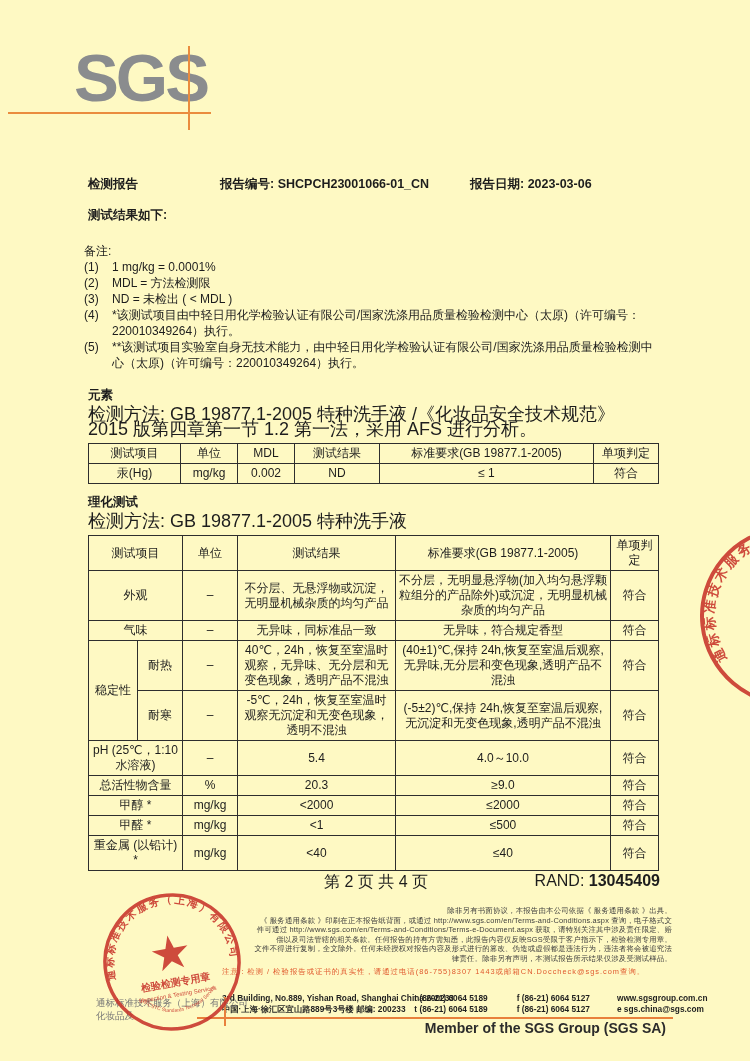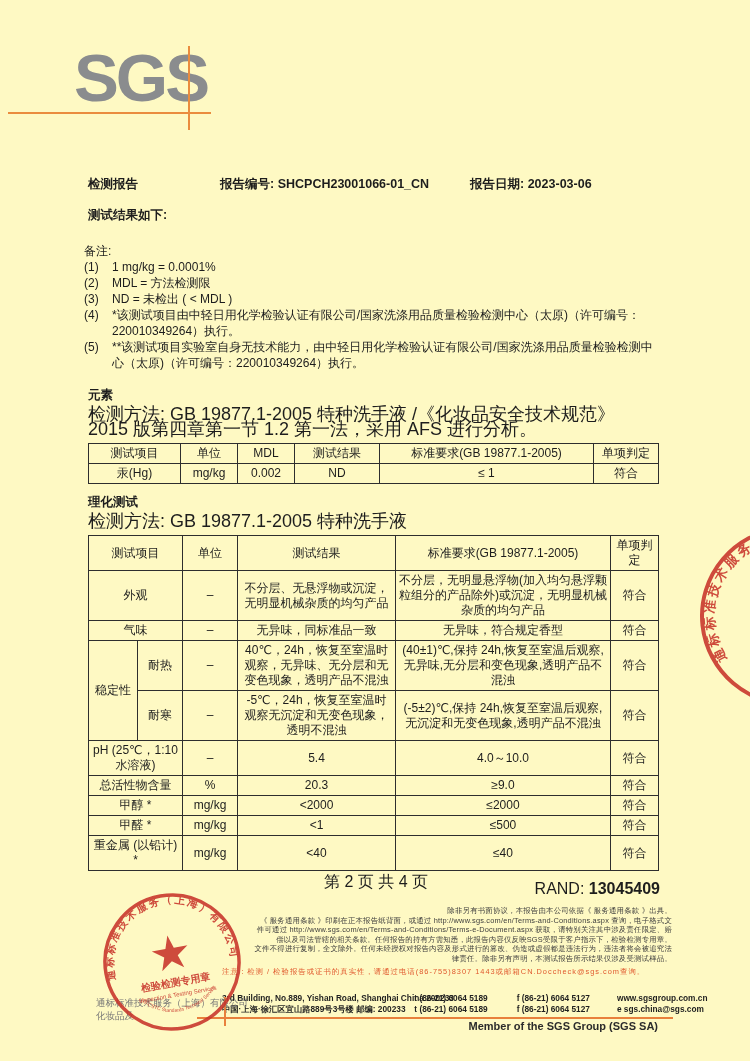--- a/index.html
+++ b/index.html
@@ -34,36 +34,36 @@
   .sec-title { font-size:12.5px; font-weight:bold; }
   .sec-method { font-size:18px; line-height:15px; margin-top:3px; max-width:548px; }
 
   table { border-collapse:collapse; table-layout:fixed; width:570px; margin-top:6px; }
   td { border:1px solid #2e2e2e; text-align:center; vertical-align:middle;
        font-size:12px; line-height:15px; padding:2px 3px; word-break:break-word; }
 
   
   .pagefoot { position:absolute; left:88px; top:872px; width:576px; height:16px; font-size:16px; }
   .pf-center { position:absolute; left:0; right:0; text-align:center; }
-  .pf-rand { position:absolute; right:4px; top:8px; }
+  .pf-rand { position:absolute; right:4px; top:0; }
   .pf-rand b { font-weight:bold; }
 
   
   .legal { position:absolute; left:222px; top:906px; width:450px; color:#3d3d3d;
            font-size:7.4px; line-height:9.6px; }
   .legal-line { white-space:nowrap; letter-spacing:.2px;text-align:right; }
   .legal-notice { margin-top:3px; color:#e0592e; letter-spacing:1px; white-space:nowrap;
                   font-size:7.4px; }
   .addr { position:absolute; left:222px; top:993px; width:450px; font-size:8.3px; line-height:11px;
           font-weight:600; color:#1f1f1f; }
   .addr-row { white-space:nowrap; }
   .addr-a { display:inline-block; width:190px; }
   .addr-t { display:inline-block; width:100px; }
   .addr-f { display:inline-block; width:98px; }
-  .member { position:absolute; right:92px; top:1020px; font-size:11px; font-weight:700; color:#2b2b2b;padding-left:8px; }
+  .member { position:absolute; right:84px; top:1020px; font-size:14px; font-weight:700; color:#2b2b2b;padding-left:8px; }
 
   .foot-hline { position:absolute; left:197px; top:1017px; width:476px; height:2px; background:#e8803c; }
   .foot-vline { position:absolute; left:224px; top:997px; width:2px; height:29px; background:#e8803c; }
 
   .company-foot { position:absolute; left:96px; top:997px; width:170px; z-index:1;
                   font-size:9.5px; line-height:12.5px; color:#767676; white-space:nowrap; }
 
   
   .stamp-left { position:absolute; left:94px; top:884px; width:156px; height:156px;
                 transform:rotate(-10deg); opacity:.88; z-index:5; }

